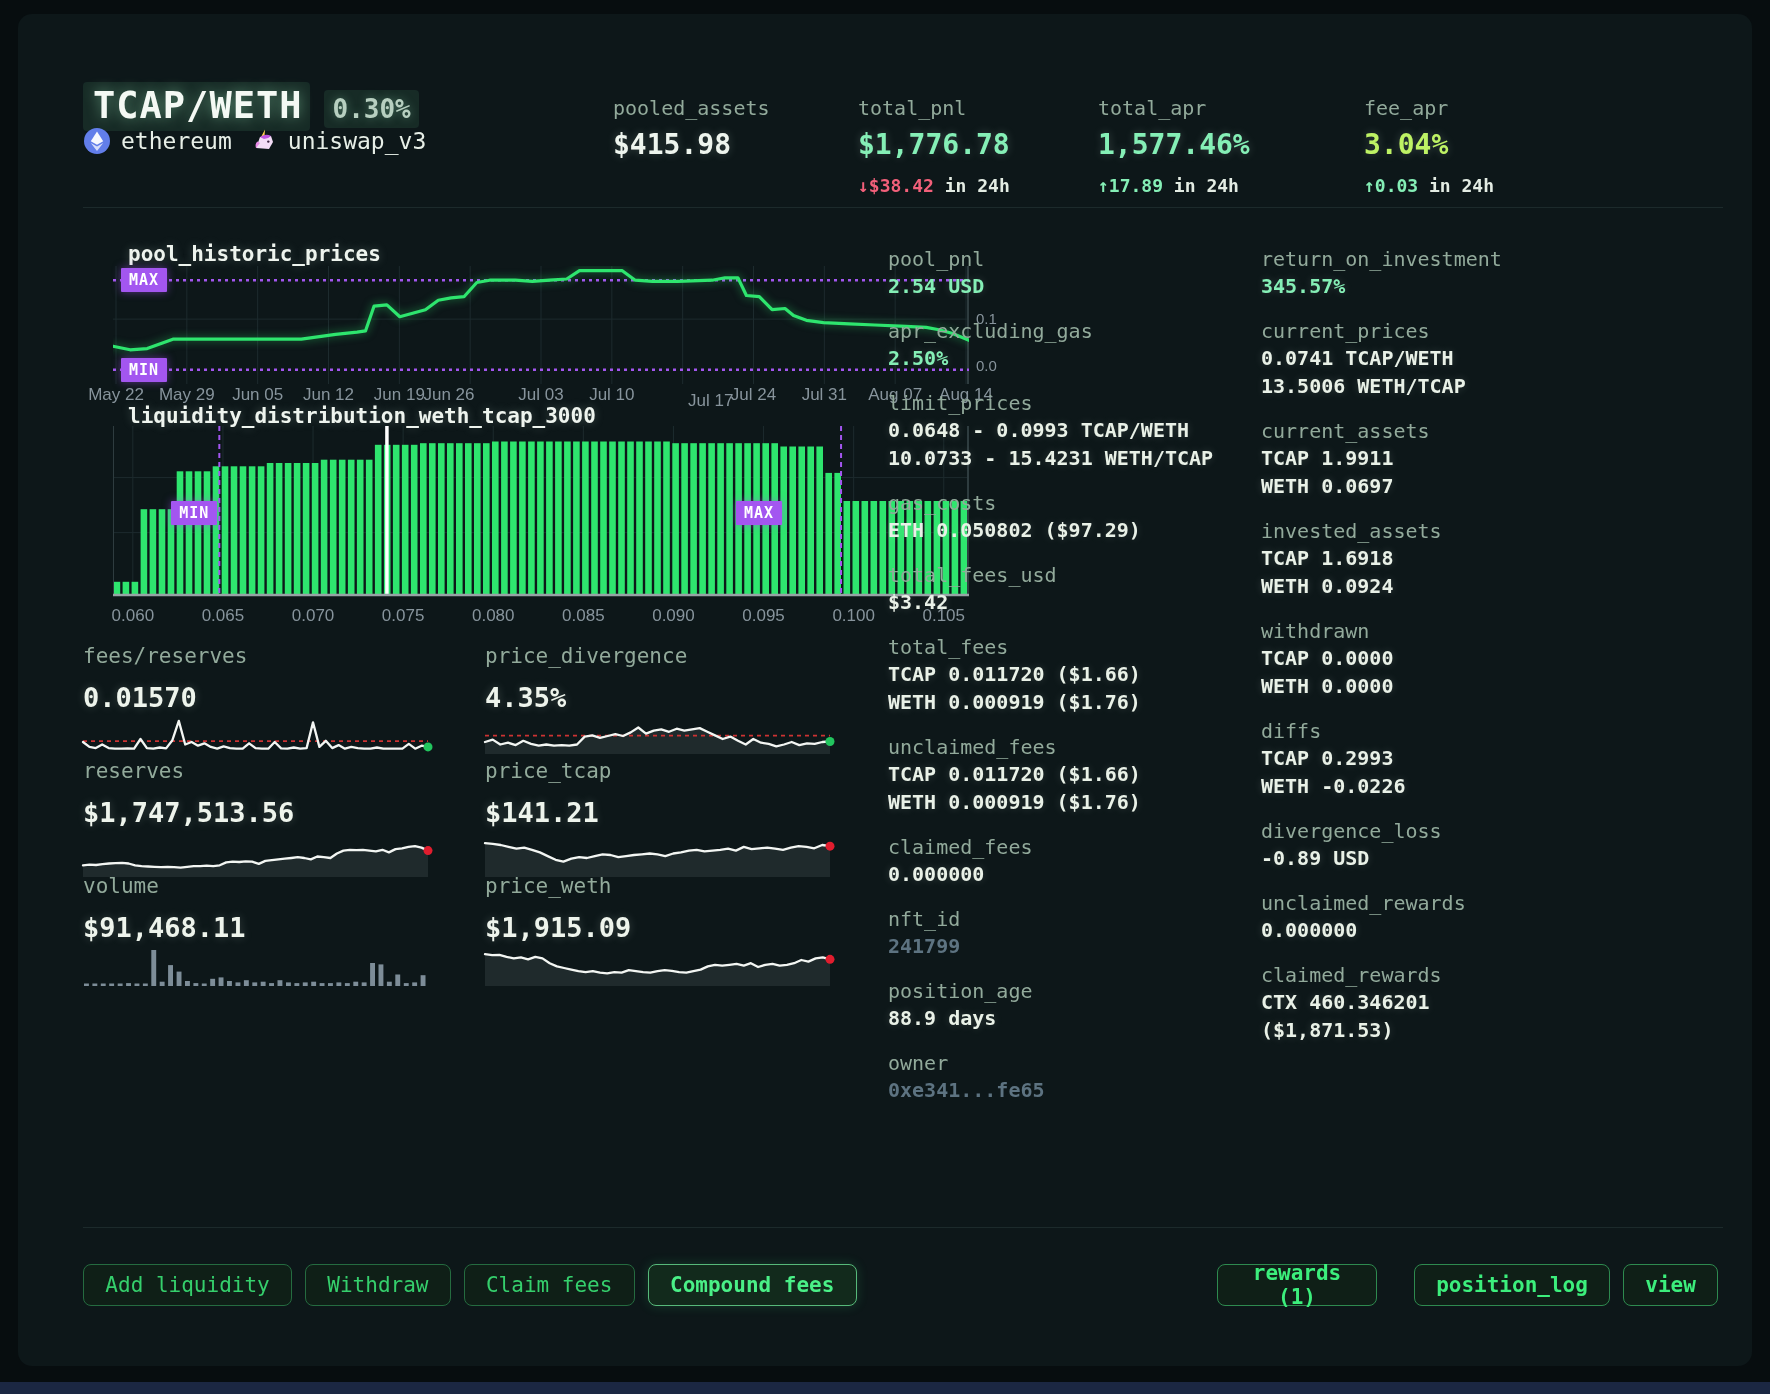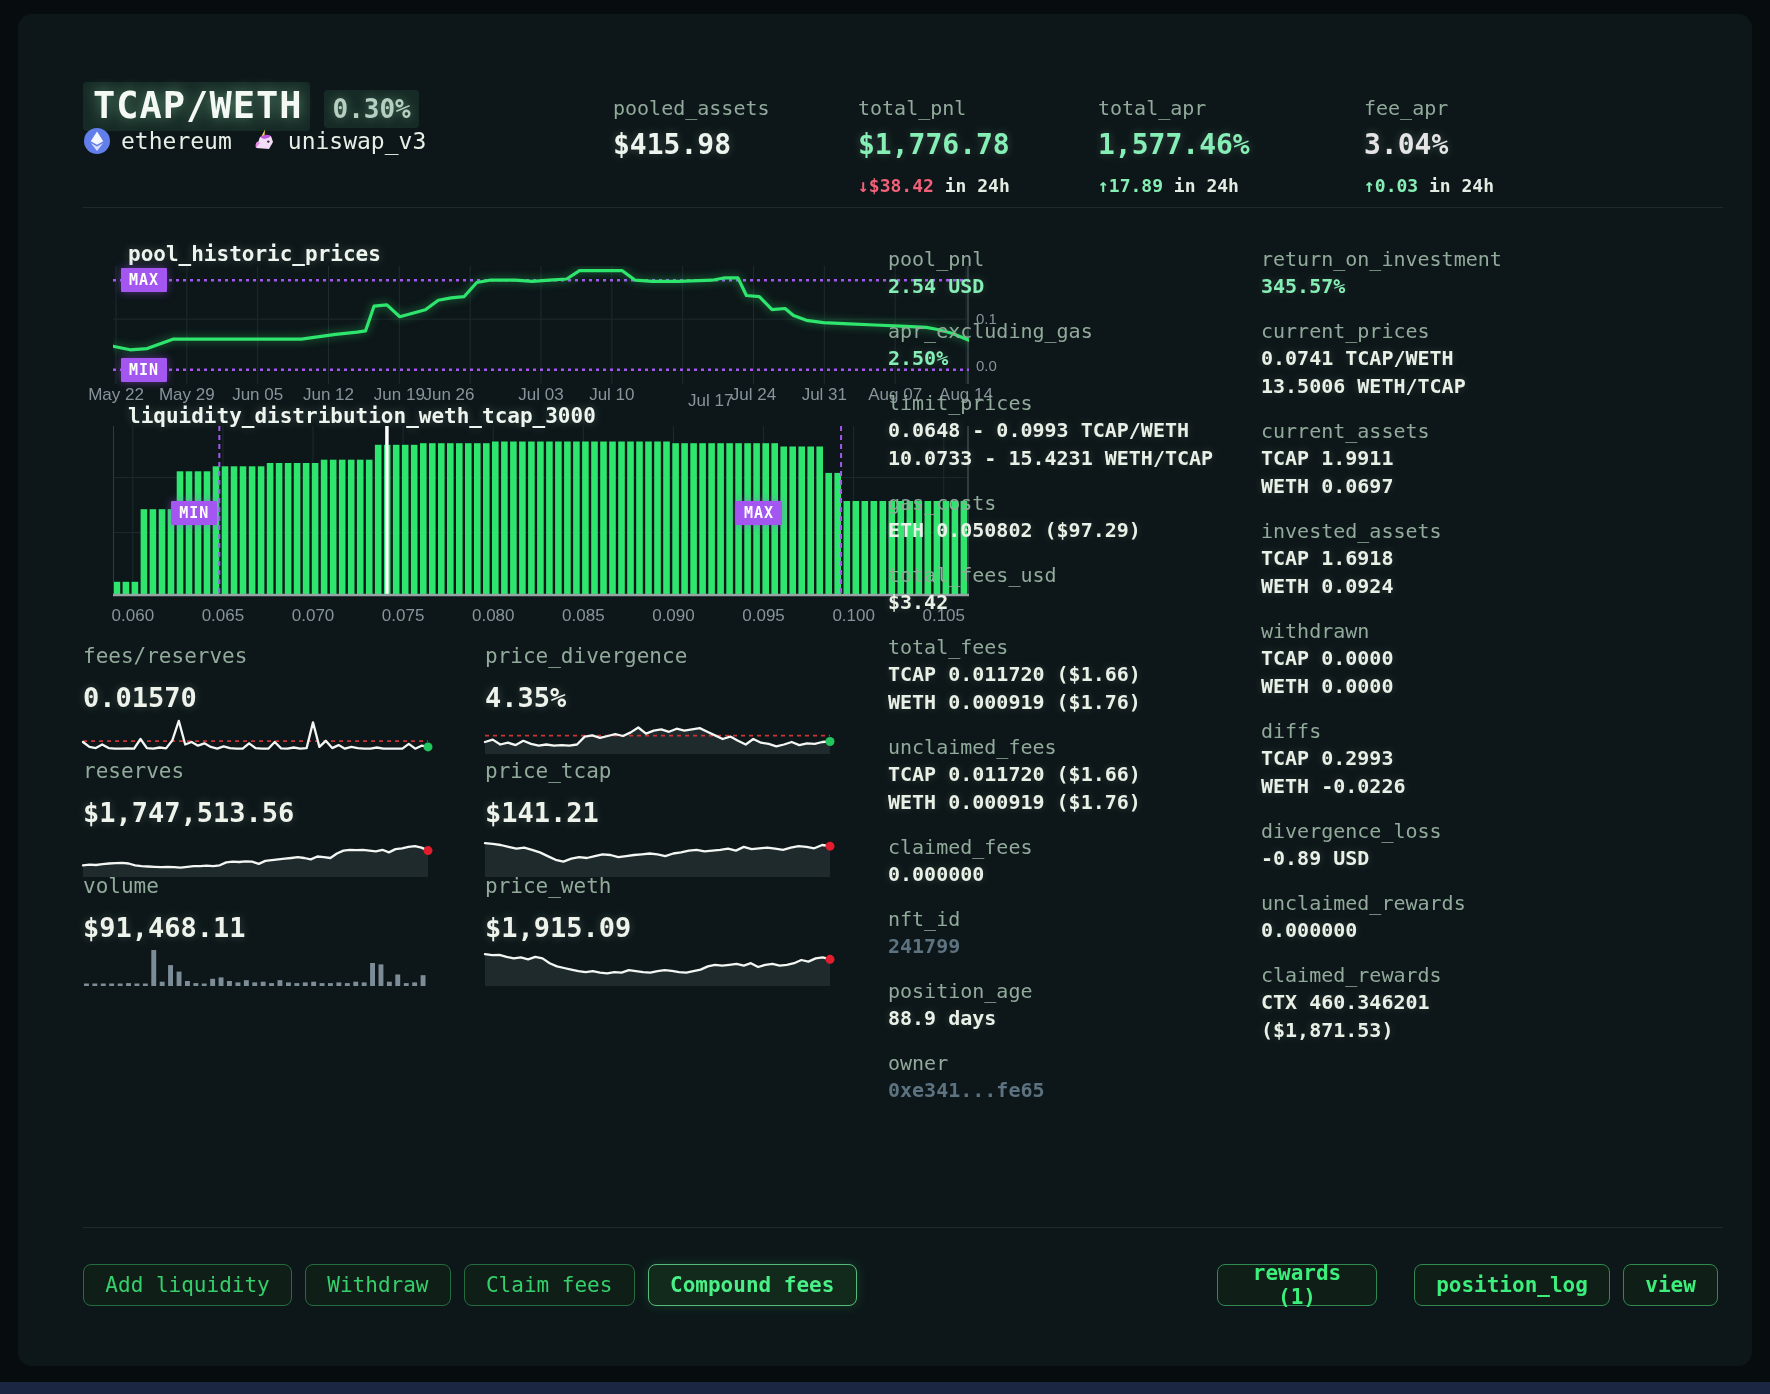--- a/index.html
+++ b/index.html
@@ -87,21 +87,21 @@
         <div class="stat-value" style="color:#85efb6">$1,776.78</div>
         <div class="stat-delta"><span style="color:#f2607a">↓$38.42</span><span> in 24h</span></div>
       </div>
       <div class="abs" style="left:1080px;top:82px;">
         <div class="stat-label">total_apr</div>
         <div class="stat-value" style="color:#85efb6">1,577.46%</div>
         <div class="stat-delta"><span style="color:#85efb6">↑17.89</span><span> in 24h</span></div>
       </div>
       <div class="abs" style="left:1322px;top:82px;margin-left:24px;">
         <div class="stat-label">fee_apr</div>
-        <div class="stat-value" style="color:#e5e5e5">3.04%</div>
+        <div class="stat-value" style="color:#bef264">3.04%</div>
         <div class="stat-delta"><span style="color:#85efb6">↑0.03</span><span> in 24h</span></div>
       </div>
     </div>
   <div class="divider" style="top:193px;"></div>
 
   <div class="abs chart-title" style="left:110px;top:228px;">pool_historic_prices</div>
   <div id="pool-chart" class="abs" style="left:95px;top:252px;width:856px;height:118px;"><svg width="856" height="118">
         <line x1="3" y1="0" x2="3" y2="118" stroke="#1d2b2e" stroke-width="1"></line>
         <line x1="73.83333333333333" y1="0" x2="73.83333333333333" y2="118" stroke="#1d2b2e" stroke-width="1"></line>
         <line x1="144.66666666666666" y1="0" x2="144.66666666666666" y2="118" stroke="#1d2b2e" stroke-width="1"></line>

